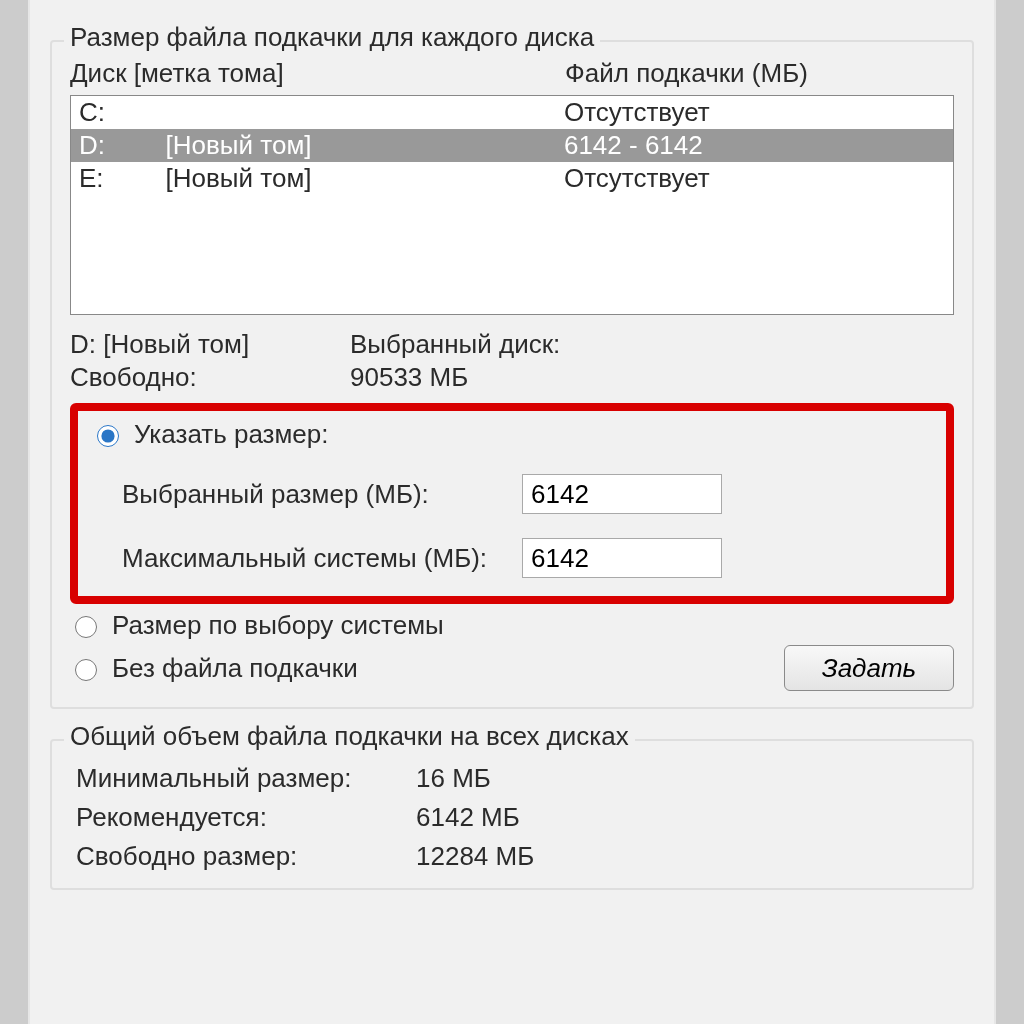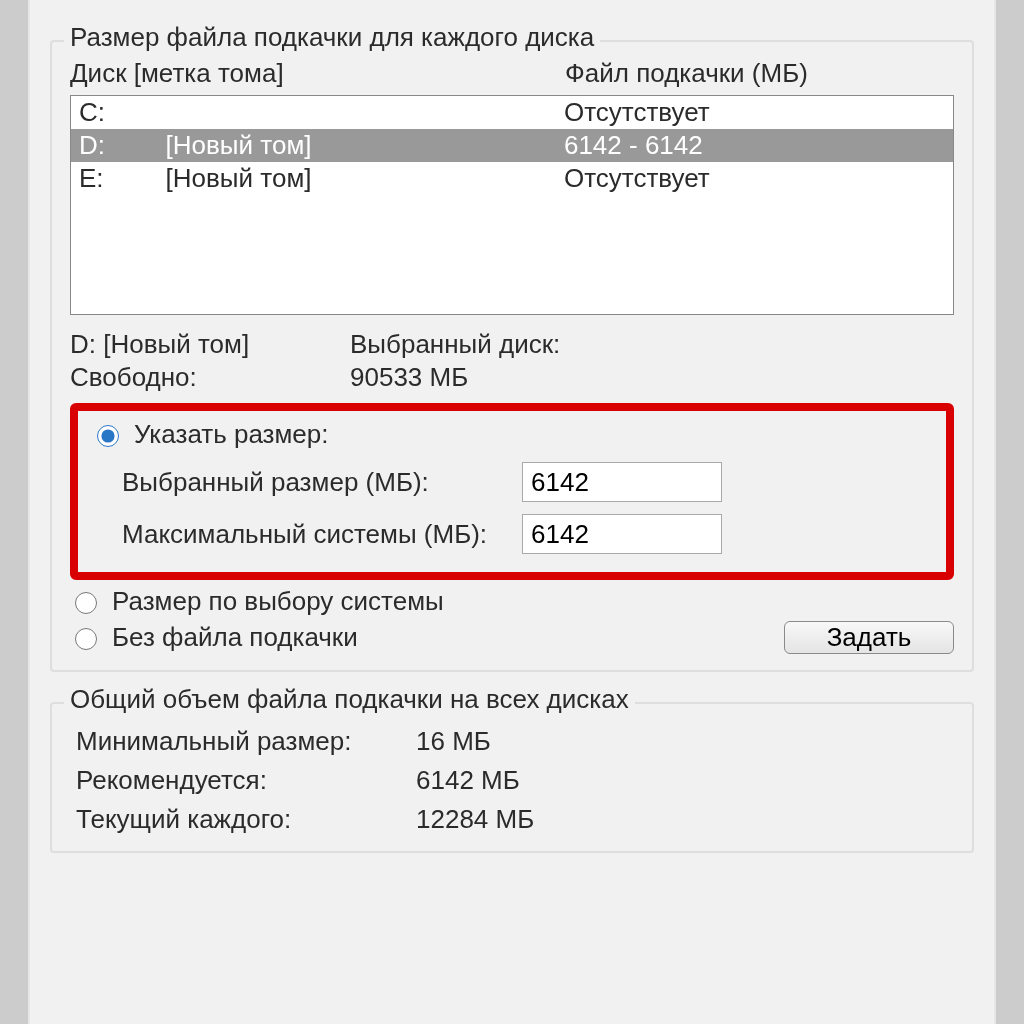--- a/index.html
+++ b/index.html
@@ -71,21 +71,21 @@
     grid-template-columns: 280px auto;
     row-gap: 2px;
     font-size: 26px;
   }
   .highlight-box {
     border: 8px solid #d80000;
     border-radius: 6px;
     padding: 8px 14px 18px 14px;
     margin-top: 10px;
     display: flex; flex-direction: column;
-    gap: 12px;
+    gap: 24px;
   }
   .radio-row {
     display: flex; align-items: center;
     gap: 12px;
     margin-top: 6px;
   }
   input[type="radio"] {
     width: 22px; height: 22px;
     accent-color: #2a76c6;
   }
@@ -104,27 +104,28 @@
     border: 1px solid #a9a9a9;
   }
   .option-and-button {
     display: flex;
     align-items: center;
     justify-content: space-between;
     margin-top: 4px;
   }
   button.win-btn {
     min-width: 170px;
-    height: 33px;
+    height: 46px;
     font-size: 26px;
     font-family: inherit;
     background: linear-gradient(#f8f8f8, #e4e4e4);
     border: 1px solid #8a8a8a;
     border-radius: 6px;
     padding: 0 28px;
+    font-style: italic;
   }
   .totals {
     display: grid;
     grid-template-columns: 340px auto;
     row-gap: 8px;
     padding: 10px 6px 0 6px;
     font-size: 26px;
   }
 </style>
 </head>
@@ -195,19 +196,19 @@
       </div>
     </div>
 
     <div class="groupbox" style="margin-top:30px;">
       <div class="groupbox-title">Общий объем файла подкачки на всех дисках</div>
       <div class="totals">
         <div>Минимальный размер:</div>
         <div>16 МБ</div>
         <div>Рекомендуется:</div>
         <div>6142 МБ</div>
-        <div>Текущий каждого:</div>
+        <div>Свободно размер:</div>
         <div>12284 МБ</div>
       </div>
     </div>
 
   </div>
 </div>
 
 </body></html>

